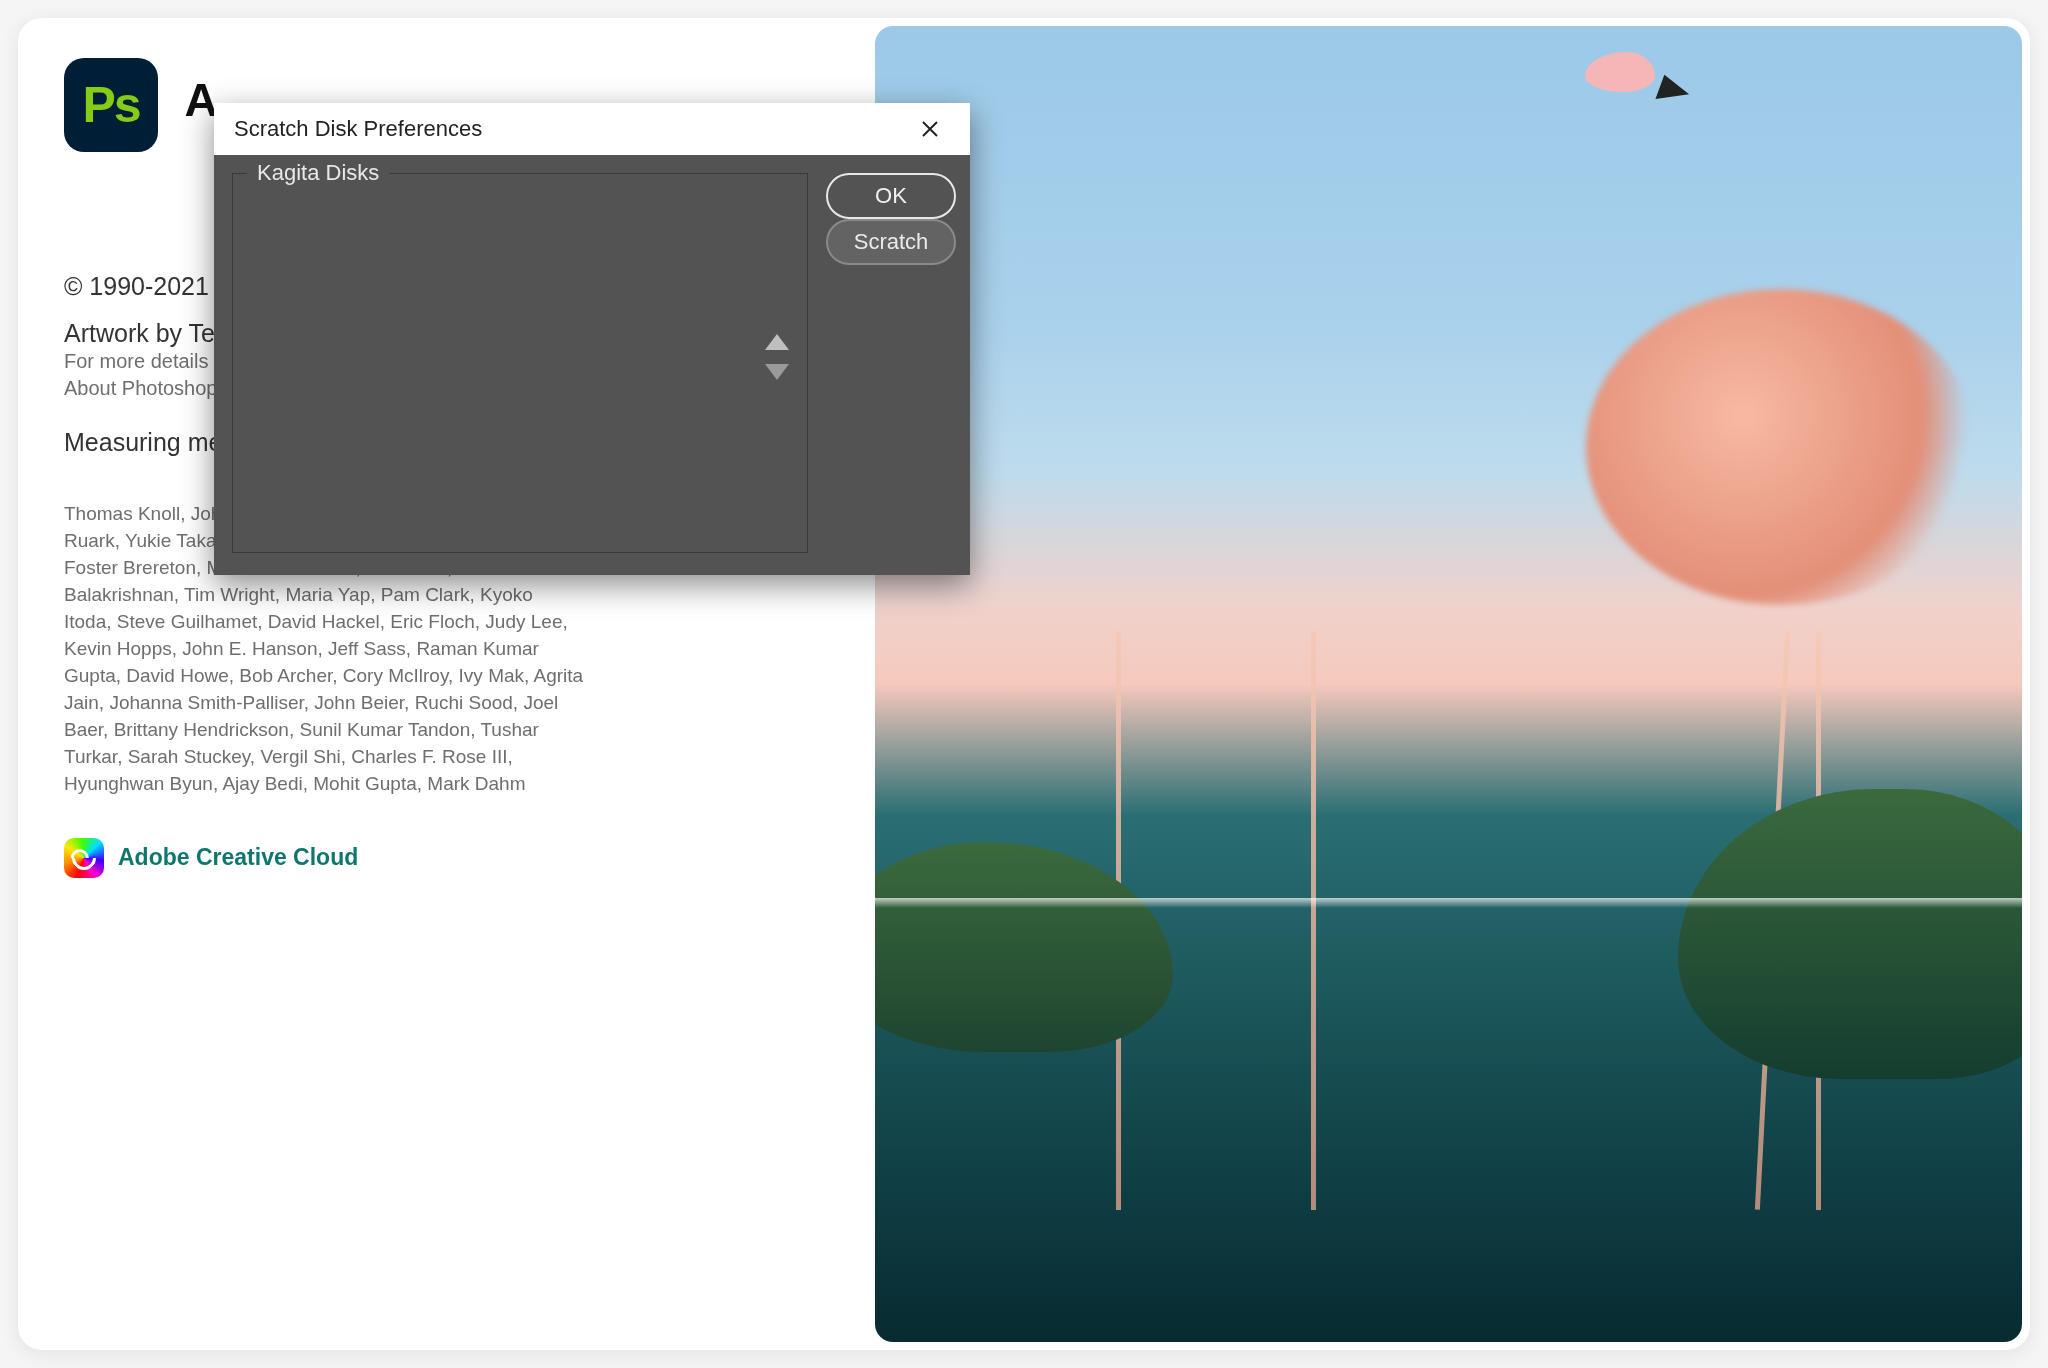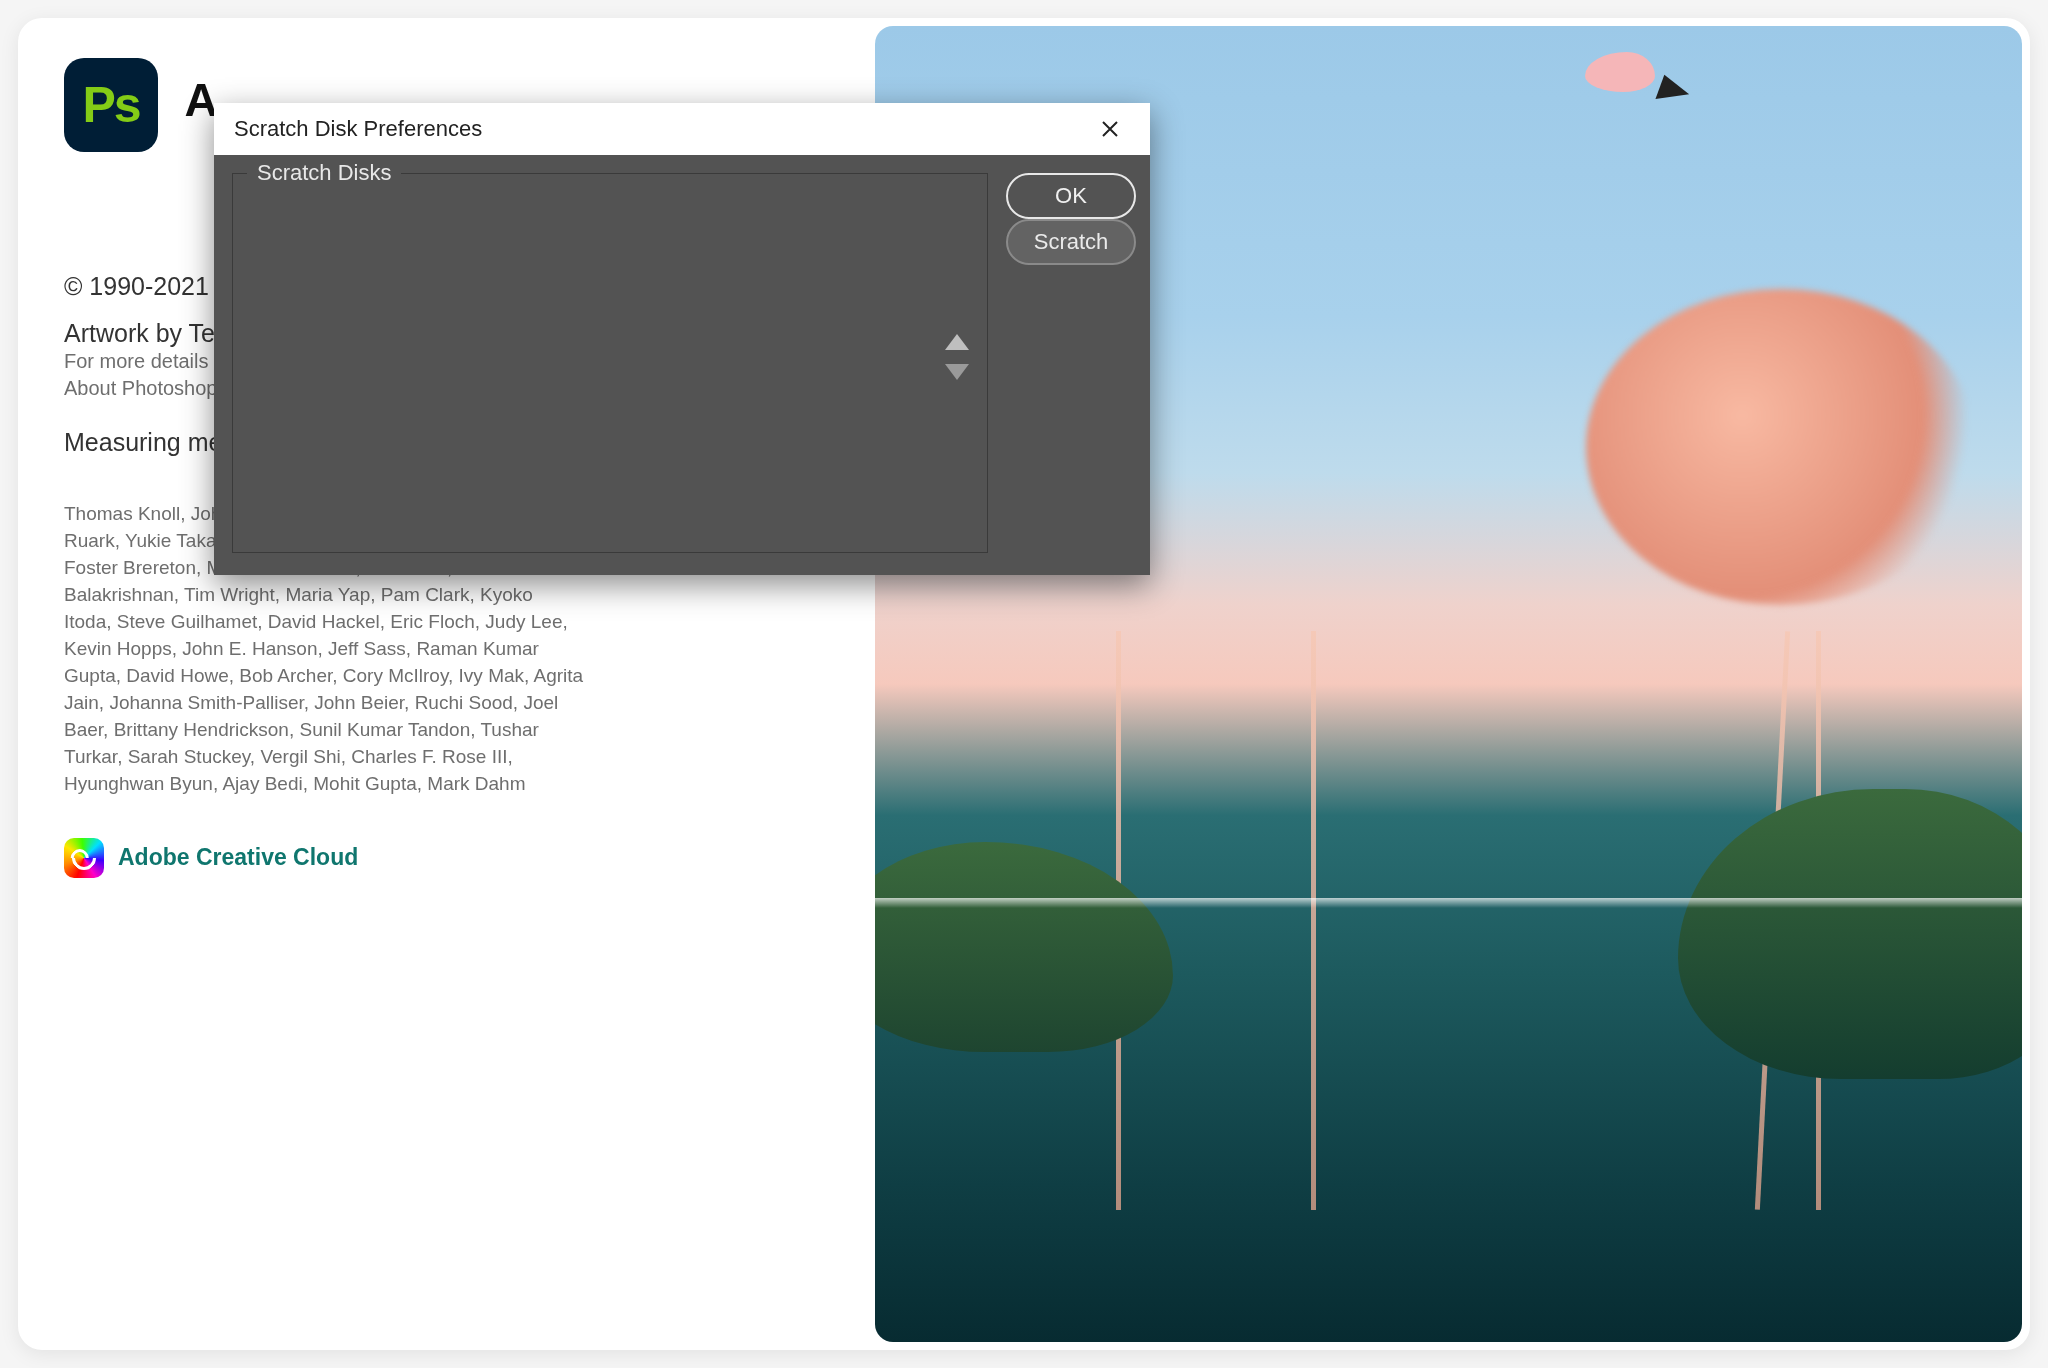--- a/index.html
+++ b/index.html
@@ -204,21 +204,21 @@
     font-size: 23px;
     font-weight: 700;
     color: #0f766e;
   }
 
   
   .dialog {
     position: absolute;
     top: 85px;
     left: 196px;
-    width: 936px;
+    width: 756px;
     background: #f9a8d4;
     box-shadow: 0 10px 30px rgba(0,0,0,0.45);
     font-size: 20px;
     color: #e4e4e4;
   }
   .dialog-titlebar {
     background: #fff;
     color: #222;
     height: 52px;
     display: flex;
@@ -390,21 +390,21 @@
     <div class="dialog-titlebar">
       <div class="dialog-title">Scratch Disk Preferences</div>
       <div class="close-icon">
         <svg viewBox="0 0 20 20">
             <path d="M3 3 L17 17 M17 3 L3 17" stroke="#222" stroke-width="2" fill="none"></path>
           </svg>
       </div>
     </div>
     <div class="dialog-body">
       <div class="fieldset-wrap">
-        <div class="fieldset-legend">Scratch Disks</div>
+        <div class="fieldset-legend">Kagita Disks</div>
 
 
         <div class="arrow-stack">
           <div class="arrow-btn arrow-up"></div>
           <div class="arrow-btn arrow-down"></div>
         </div>
       </div>
 
       <div class="dialog-buttons">
         <div class="pill-btn">OK</div>

